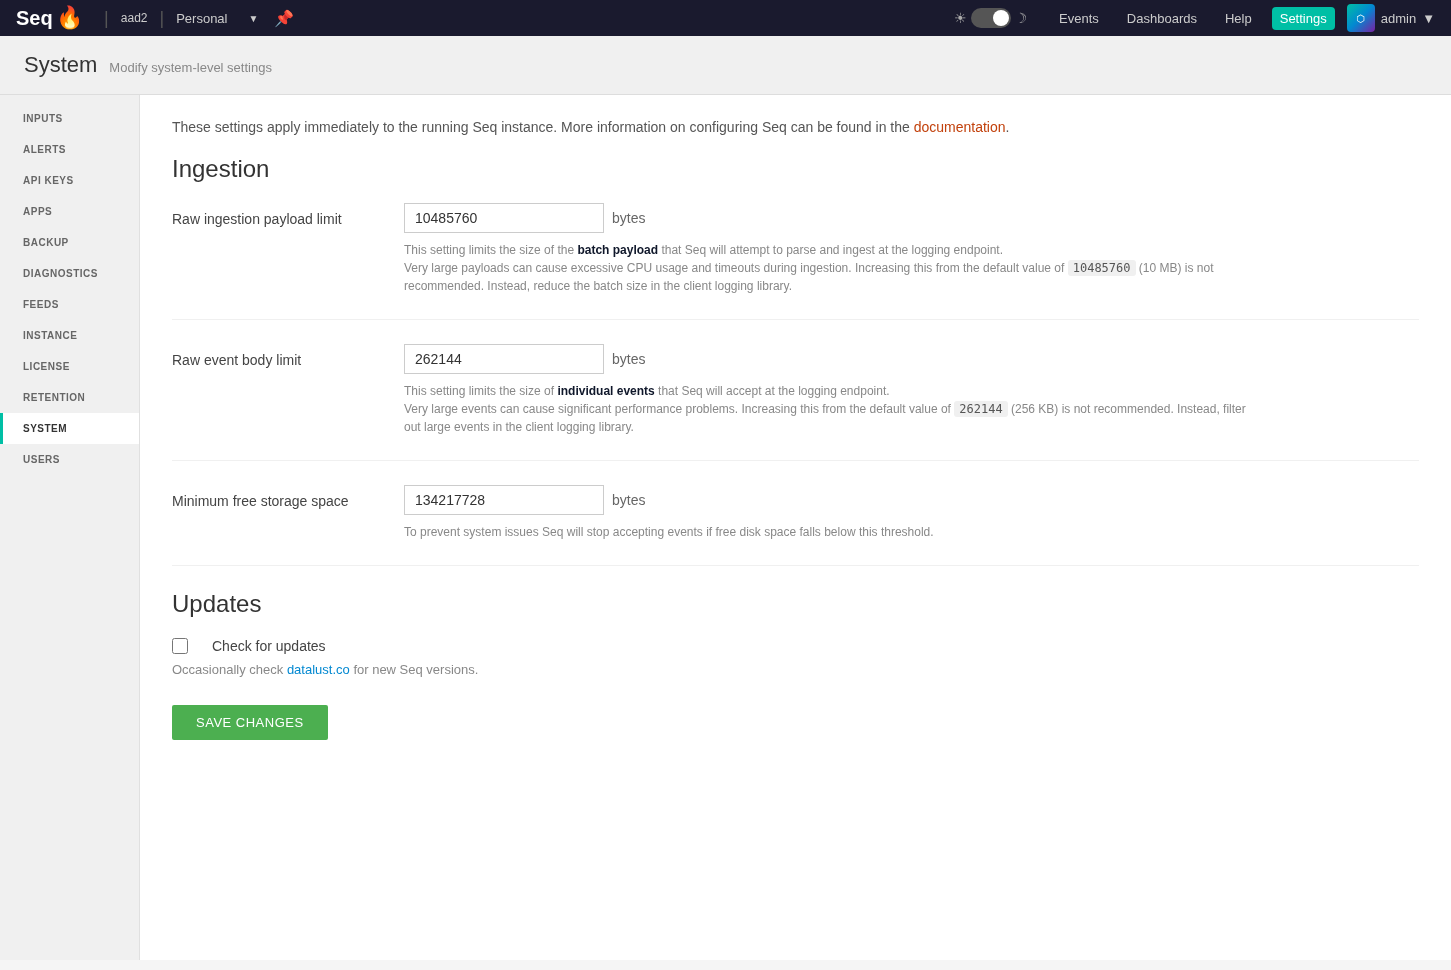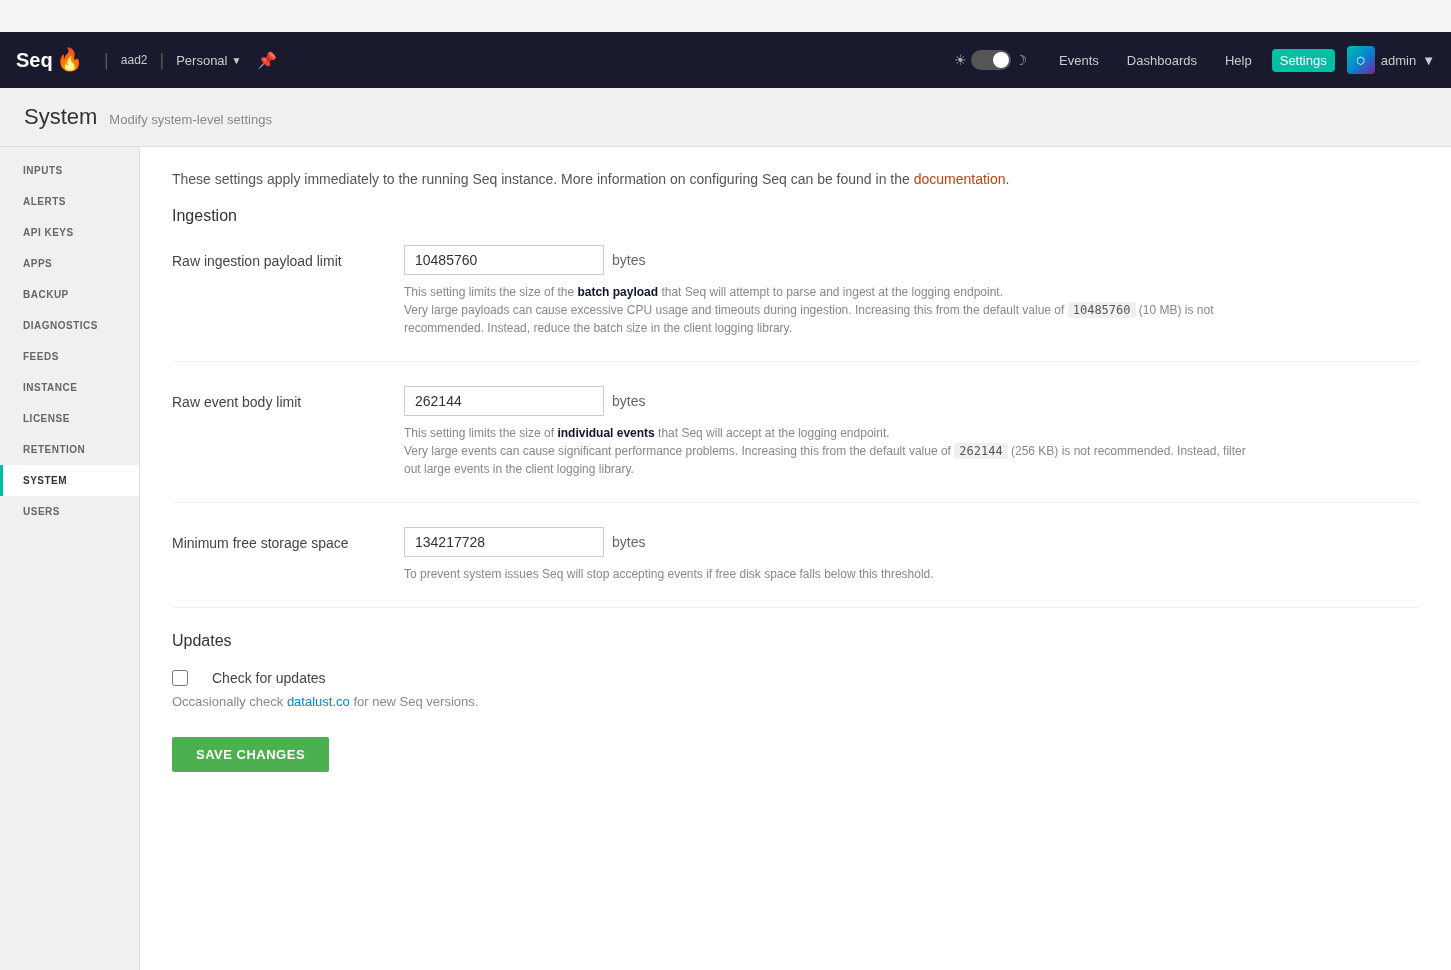--- a/index.html
+++ b/index.html
@@ -2,43 +2,42 @@
 <html><head>
   <meta charset="utf-8">
   <style>
     * { box-sizing: border-box; margin: 0; padding: 0; }
     body { font-family: 'Segoe UI', Arial, sans-serif; font-size: 14px; background: #f5f5f5; color: #333; }
 
     
     .topnav {
       background: #1a1a2e;
       color: #ccc;
-      height: 56px;
+      height: 36px;
       display: flex;
       align-items: center;
       padding: 0 16px;
       gap: 12px;
-      margin-top: 32px;
     }
     .topnav-logo {
       display: flex;
       align-items: center;
       gap: 4px;
       font-size: 20px;
       font-weight: bold;
       color: #fff;
       margin-right: 8px;
     }
     .topnav-logo .flame { color: #ff6b35; font-size: 22px; }
     .topnav-separator { color: #555; font-size: 18px; }
     .topnav-user { color: #ccc; font-size: 12px; }
     .topnav-workspace {
       display: flex;
       align-items: center;
-      gap: 4px;
+      gap: 21px;
       color: #ccc;
       font-size: 13px;
       cursor: pointer;
     }
     .topnav-workspace .chevron { font-size: 10px; }
     .topnav-pin { color: #888; font-size: 16px; margin-left: 4px; cursor: pointer; }
     .topnav-spacer { flex: 1; }
     .topnav-theme {
       display: flex;
       align-items: center;
@@ -183,21 +182,21 @@
       font-size: 12px;
       font-weight: 700;
       letter-spacing: 0.5px;
       cursor: pointer;
       white-space: nowrap;
       text-transform: uppercase;
     }
 
     
     .section-heading {
-      font-size: 16px;
+      font-size: 24px;
       font-weight: 300;
       color: #333;
       margin-bottom: 20px;
       margin-top: 4px;
     }
 
     
     .settings-row {
       display: flex;
       gap: 32px;
@@ -278,21 +277,21 @@
       cursor: pointer;
     }
 
     
     .save-btn {
       background: #4caf50;
       color: #fff;
       border: none;
       padding: 10px 24px;
       font-size: 13px;
-      font-weight: 700;
+      font-weight: 400;
       letter-spacing: 0.5px;
       text-transform: uppercase;
       cursor: pointer;
       border-radius: 2px;
       margin-top: 8px;
     }
 
     .sun-icon, .moon-icon { color: #aaa; font-size: 14px; }
   </style>
 </head>

